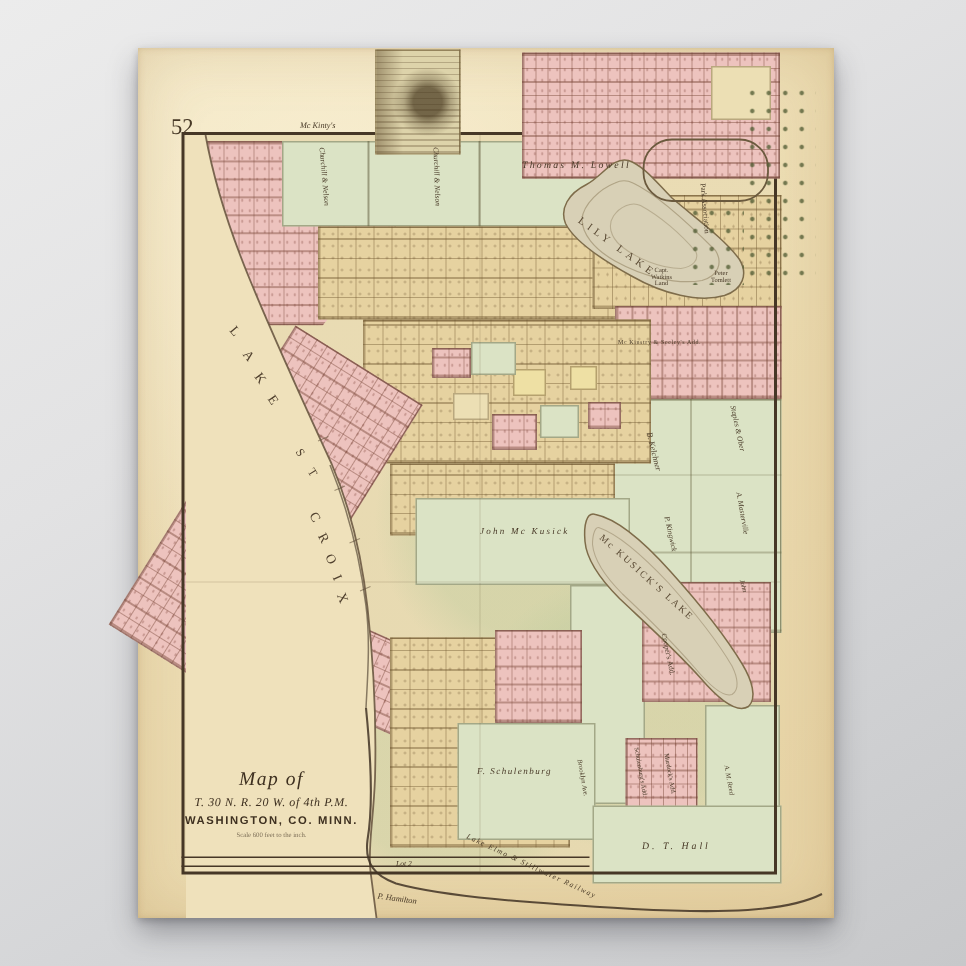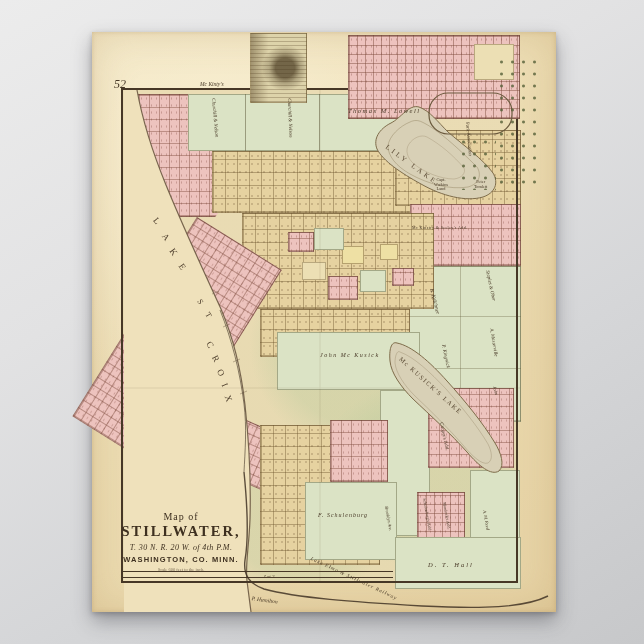--- a/index.html
+++ b/index.html
@@ -45,21 +45,21 @@
   .vignette{background:
       radial-gradient(circle at 62% 50%, rgba(70,55,30,.7) 0 20%, rgba(70,55,30,.3) 32%, transparent 48%),
       linear-gradient(90deg, rgba(90,70,40,.45), transparent 32%),
       repeating-linear-gradient(0deg, rgba(90,70,40,.3) 0 1px, transparent 1px 4px),
       #ddd3aa;border:1px solid rgba(120,100,60,.55);}
   .lbl{position:absolute;font-family:"Liberation Serif",serif;color:#473826;
       white-space:nowrap;transform-origin:0 0;line-height:1.05;}
   .it{font-style:italic;}
   .pre{white-space:pre-line;text-align:center;}
   .title{position:absolute;text-align:center;color:#3e3020;}
-  .t1{font-size:10px;letter-spacing:1px;}
+  .t1{font-size:13px;font-style:italic;letter-spacing:1px;}
   .t2{font-size:14.5px;letter-spacing:2px;font-weight:bold;margin-top:1px;}
   .t3{font-size:8px;letter-spacing:.4px;margin-top:3px;font-style:italic;}
   .t4{font-size:7.5px;font-weight:bold;letter-spacing:1.1px;margin-top:3px;
       font-family:"Liberation Sans",sans-serif;}
   .t5{font-size:4.5px;opacity:.65;margin-top:3px;}
   svg{position:absolute;left:0;top:0;pointer-events:none;}
 </style>
 </head>
 <body>
 
@@ -130,21 +130,21 @@
       <path d="M305,311 C320,314 338,330 355,349 C373,369 391,391 403,411 C409,421 413,433 407,439 C399,444 387,434 375,420 C359,402 339,384 321,367 C309,355 299,341 298,329 C297,318 299,309 305,311 Z" fill="#d8d0b6" stroke="#7e6c4a" stroke-width="1"></path>
       <path d="M308,320 C322,325 338,340 354,357 C370,375 386,395 396,412 C400,420 401,428 396,431 C390,433 381,425 371,413 C357,397 339,379 323,364 C312,353 304,341 303,331 C303,324 305,318 308,320 Z" fill="none" stroke="#7e6c4a" stroke-width=".7" opacity=".4"></path>
       <rect x="337" y="61" width="83" height="41" rx="19" ry="19" fill="none" stroke="#6b5a3e" stroke-width="1.2"></rect>
       <path d="M152,440 C155,470 157,505 153,528 C151,544 158,552 172,557 C205,566 262,570 330,574 C390,577 432,576 456,564" fill="none" stroke="#413324" stroke-width="1.4" opacity=".85"></path>
       <path d="M128,278 C140,308 148,340 152,372 C155,395 153,420 152,440" fill="none" stroke="#413324" stroke-width="1" opacity=".6"></path>
     </svg>
 
     <div class="g trees" style="left:404px;top:24px;width:48px;height:136px;"></div>
     <div class="g trees" style="left:366px;top:104px;width:38px;height:54px;"></div>
 
-    <span class="lbl" style="left:22px;top:46px;font-size:12px;font-style:italic;">52</span>
+    <span class="lbl" style="left:22px;top:46px;font-size:15px;">52</span>
     <span class="lbl it" style="left:108px;top:50px;font-size:5.5px;">Mc Kinty's</span>
     <span class="lbl it" style="left:124px;top:66px;font-size:5px;transform:rotate(85deg);">Churchill &amp; Nelson</span>
     <span class="lbl it" style="left:200px;top:66px;font-size:5px;transform:rotate(88deg);">Churchill &amp; Nelson</span>
     <span class="lbl it" style="left:256px;top:76px;font-size:6.5px;letter-spacing:1.5px;">Thomas M. Lowell</span>
     <span class="lbl" style="left:296px;top:112px;font-size:7px;letter-spacing:3px;transform:rotate(36deg);color:#5a4a34;">LILY LAKE</span>
     <span class="lbl" style="left:378px;top:90px;font-size:5px;transform:rotate(85deg);">Park Association</span>
     <span class="lbl pre" style="left:342px;top:146px;font-size:4.3px;">Capt.
 Watkins
 Land</span>
     <span class="lbl pre" style="left:382px;top:148px;font-size:4.3px;">Peter
@@ -175,20 +175,19 @@
     <span class="lbl" style="left:110px;top:266px;font-size:8px;transform:rotate(58deg);color:#50402e;">S</span>
     <span class="lbl" style="left:118px;top:279px;font-size:8px;transform:rotate(58deg);color:#50402e;">T</span>
     <span class="lbl" style="left:120px;top:308px;font-size:9px;transform:rotate(60deg);color:#50402e;">C</span>
     <span class="lbl" style="left:126px;top:322px;font-size:9px;transform:rotate(62deg);color:#50402e;">R</span>
     <span class="lbl" style="left:131px;top:336px;font-size:9px;transform:rotate(64deg);color:#50402e;">O</span>
     <span class="lbl" style="left:136px;top:350px;font-size:9px;transform:rotate(66deg);color:#50402e;">I</span>
     <span class="lbl" style="left:139px;top:362px;font-size:9px;transform:rotate(68deg);color:#50402e;">X</span>
 
     <div class="title" style="left:19px;top:479px;width:140px;">
       <div class="t1">Map of</div>
-      <div class="t2">STILLWATER,</div>
       <div class="t3">T. 30 N. R. 20 W. of 4th P.M.</div>
       <div class="t4">WASHINGTON, CO. MINN.</div>
       <div class="t5">Scale 600 feet to the inch.</div>
     </div>
 
   </div>
 </div>
 
 </body></html>

